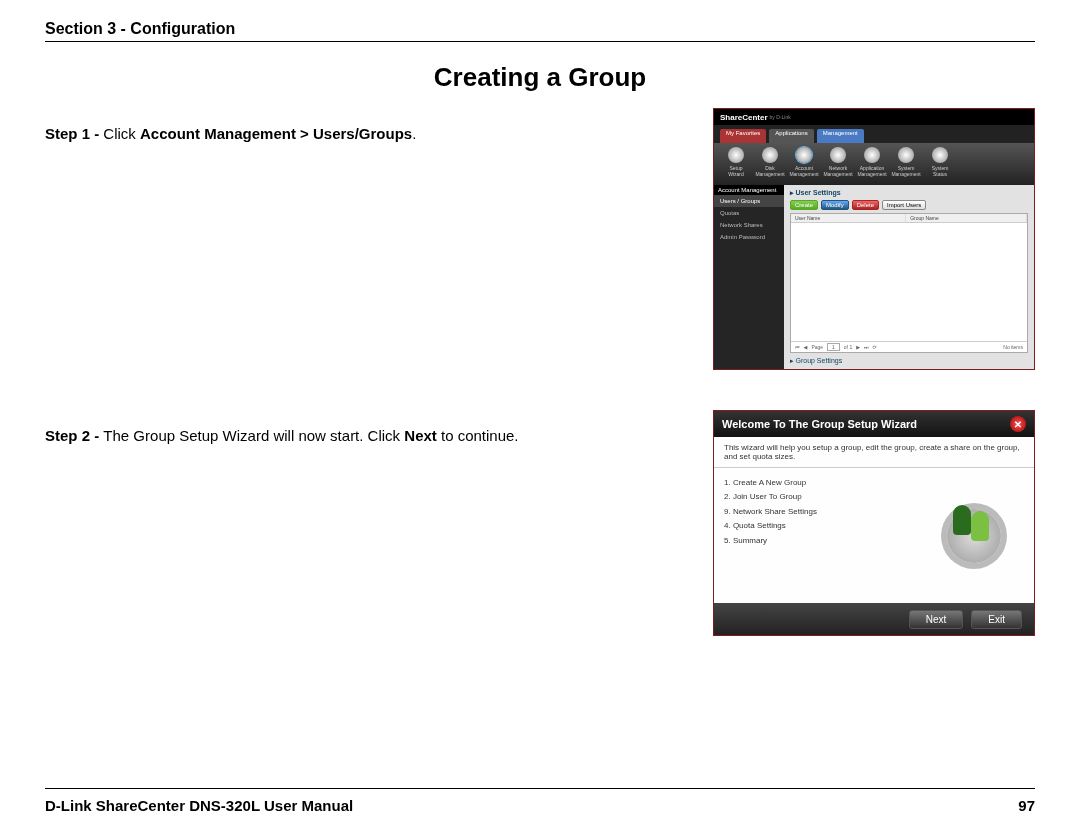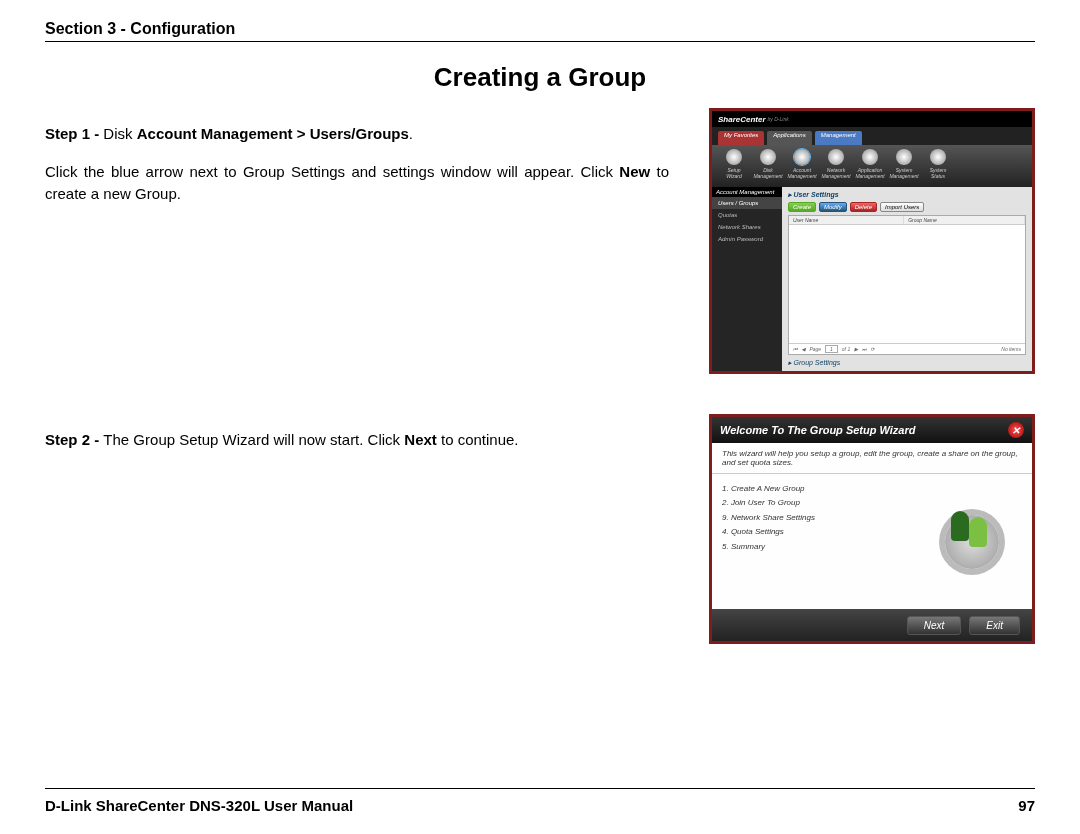--- a/index.html
+++ b/index.html
@@ -38,24 +38,23 @@
     margin-bottom: 40px;
   }
   .step-text {
     flex: 1;
     font-size: 15px;
     line-height: 1.5;
     text-align: justify;
   }
   .bold { font-weight: bold; }
   .screenshot {
-    border: 3px solid #7f1d1d;
+    border: 1px solid #7f1d1d;
     background: #eee;
     flex-shrink: 0;
-    font-style: italic;
   }
 
   
   .ss1 {
     width: 320px;
     height: 260px;
     background: #d9d9d9;
     display: flex;
     flex-direction: column;
     font-size: 7px;
@@ -299,24 +298,21 @@
 
 <div class="page">
   <div class="section-header">Section 3 - Configuration</div>
   <hr class="hr">
 
   <div class="page-title">Creating a Group</div>
 
   <div class="step-row">
     <div class="step-text">
       <p>
-        <span class="bold">Step 1 - </span><span>Disk </span><span class="bold">Account Management &gt; Users/Groups</span><span>.</span>
-      </p>
-      <p>
-        <span>Click the blue arrow next to Group Settings and settings window will appear. Click </span><span class="bold">New</span><span> to create a new Group.</span>
+        <span class="bold">Step 1 - </span><span>Click </span><span class="bold">Account Management &gt; Users/Groups</span><span>.</span>
       </p>
     </div>
 
     <div class="screenshot ss1">
       <div class="ss1-top">
         <span>ShareCenter</span>
         <span style="font-size:5px;font-weight:normal;color:#888;margin-left:2px">by D-Link</span>
       </div>
       <div class="ss1-tabs">
         <div class="ss1-tab inactive">My Favorites</div>

